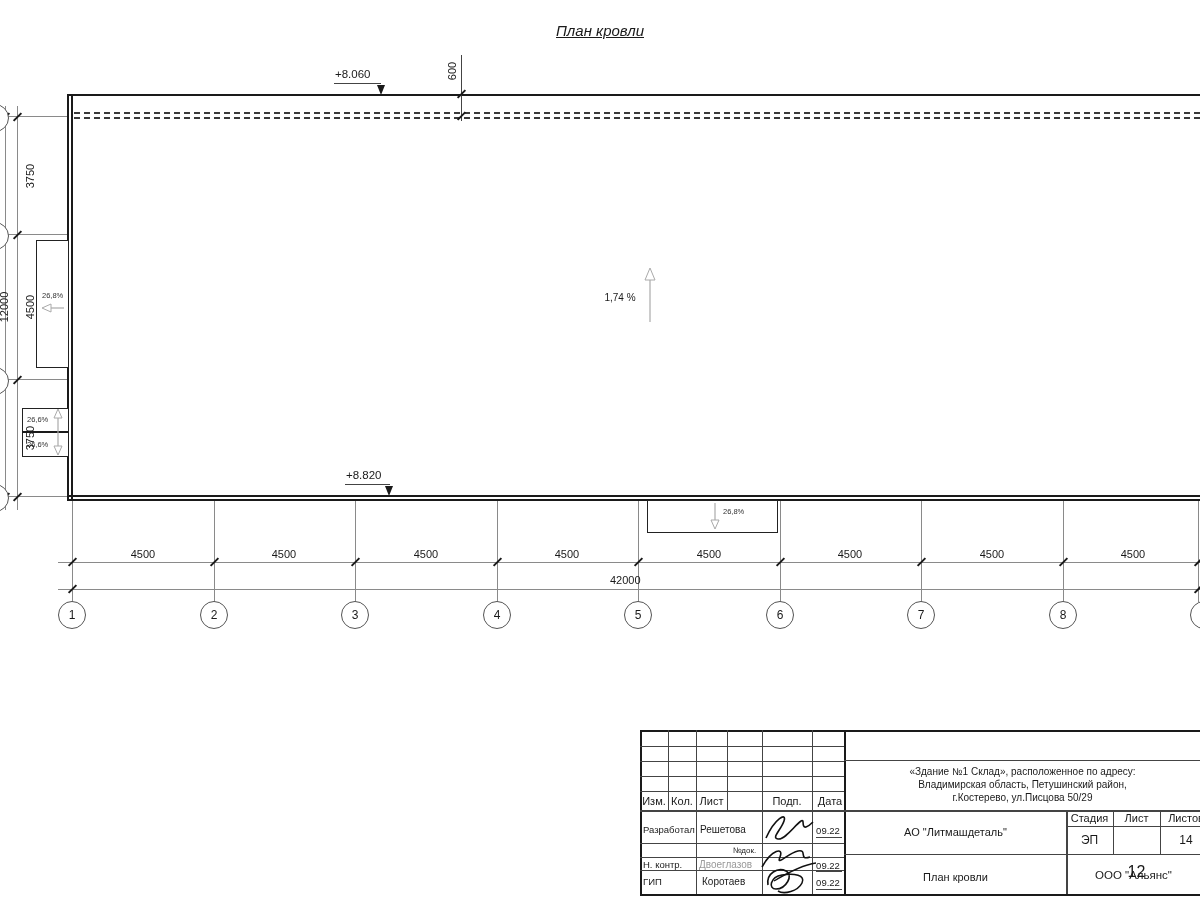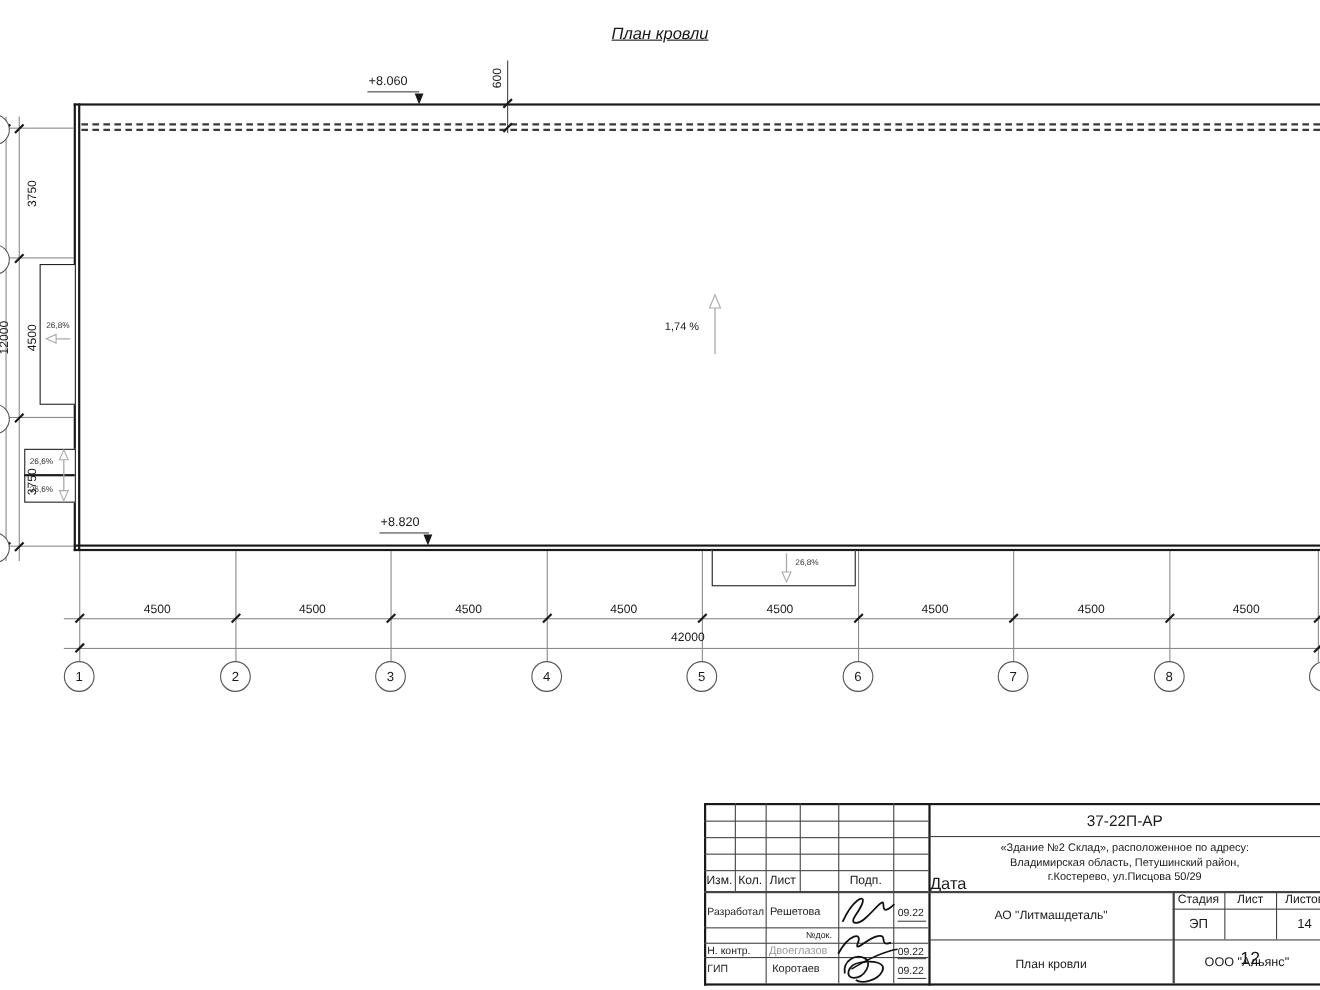--- a/index.html
+++ b/index.html
@@ -190,21 +190,21 @@
   <div class="hl med" style="left:640px;top:810px;width:204px;height:1.5px;"></div>
   <div class="hl med" style="left:640px;top:843px;width:204px;"></div>
   <div class="hl med" style="left:640px;top:857px;width:204px;"></div>
   <div class="hl med" style="left:640px;top:870px;width:204px;"></div>
 
   <div class="tb-text tb-center" style="left:640px;top:795px;width:28px;font-size:11px;">Изм.</div>
   <div class="tb-text tb-center" style="left:668px;top:795px;width:28px;font-size:11px;">Кол.</div>
   <div class="tb-text tb-center" style="left:696px;top:795px;width:31px;font-size:11px;">Лист</div>
   <div class="tb-text tb-center" style="left:727px;top:846px;width:35px;font-size:8px;">№док.</div>
   <div class="tb-text tb-center" style="left:762px;top:795px;width:50px;font-size:11px;">Подп.</div>
-  <div class="tb-text tb-center" style="left:812px;top:795px;width:36px;font-size:15px;padding-left:32px;">Дата</div>
+  <div class="tb-text tb-center" style="left:812px;top:795px;width:36px;font-size:11px;">Дата</div>
 
   <div class="tb-text" style="left:643px;top:824px;font-size:9.5px;">Разработал</div>
   <div class="tb-text" style="left:700px;top:824px;font-size:10px;">Решетова</div>
   <div class="tb-text tb-center" style="left:813px;top:825px;width:30px;font-size:9.5px;">09.22</div>
   <div class="hl med" style="left:816px;top:837px;width:26px;"></div>
 
   <div class="tb-text" style="left:643px;top:859px;font-size:9.5px;">Н. контр.</div>
   <div class="tb-text muted" style="left:699px;top:859px;font-size:10px;">Двоеглазов</div>
   <div class="tb-text tb-center" style="left:813px;top:860px;width:30px;font-size:9.5px;">09.22</div>
   <div class="hl med" style="left:816px;top:871px;width:26px;"></div>
@@ -216,24 +216,23 @@
 
   <svg class="abs" style="left:763px;top:810px;" width="52" height="34" viewBox="0 0 52 34">
     <path d="M3,28 C12,8 24,2 21,11 C18,20 8,28 15,29 C22,30 32,15 38,11 C42,8 38,18 43,17 C46,16 49,13 50,12" fill="none" stroke="#111" stroke-width="1.6"></path>
   </svg>
   <svg class="abs" style="left:758px;top:845px;" width="64" height="52" viewBox="0 0 64 52">
     <path d="M4,22 C14,4 26,2 22,12 C18,22 30,8 40,6 C50,4 40,16 52,12" fill="none" stroke="#111" stroke-width="1.6"></path>
     <path d="M10,40 C8,28 20,22 28,26 C36,30 28,44 18,44 C10,44 12,32 24,30 C36,28 48,30 44,38 C40,46 26,50 20,46" fill="none" stroke="#111" stroke-width="1.6"></path>
     <path d="M16,36 C26,30 44,20 58,18" fill="none" stroke="#111" stroke-width="1.4"></path>
   </svg>
 
-  <div class="tb-text tb-center" style="left:845px;top:738px;width:355px;font-size:14px;">37-22П-АР</div>
   <div class="hl med" style="left:844px;top:760px;width:356px;"></div>
 
-  <div class="tb-text tb-center" style="left:845px;top:766px;width:355px;font-size:10px;">«Здание №2 Склад», расположенное по адресу:</div>
+  <div class="tb-text tb-center" style="left:845px;top:766px;width:355px;font-size:10px;">«Здание №1 Склад», расположенное по адресу:</div>
   <div class="tb-text tb-center" style="left:845px;top:779px;width:355px;font-size:10px;">Владимирская область, Петушинский район,</div>
   <div class="tb-text tb-center" style="left:845px;top:792px;width:355px;font-size:10px;">г.Костерево, ул.Писцова 50/29</div>
   <div class="hl med" style="left:844px;top:810px;width:356px;height:1.5px;"></div>
 
   <div class="tb-text tb-center" style="left:845px;top:826px;width:221px;font-size:11px;">АО "Литмашдеталь"</div>
   <div class="hl med" style="left:844px;top:854px;width:356px;"></div>
   <div class="tb-text tb-center" style="left:845px;top:871px;width:221px;font-size:11px;">План кровли</div>
 
   <div class="vl med" style="left:1066px;top:810px;height:84px;width:1.5px;"></div>
   <div class="vl med" style="left:1113px;top:810px;height:44px;"></div>

